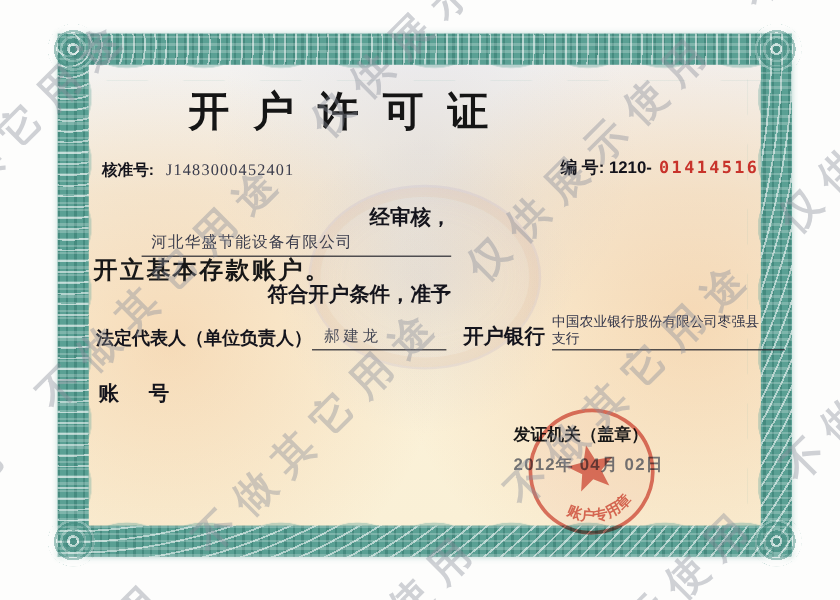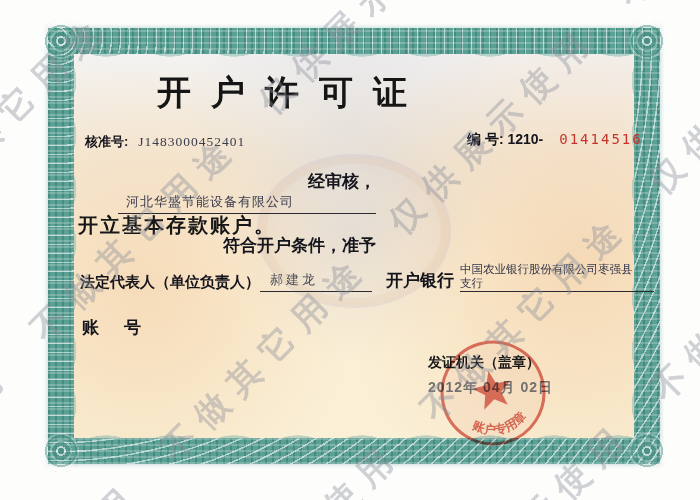--- a/index.html
+++ b/index.html
@@ -64,21 +64,21 @@
     font-family:"Liberation Serif","DejaVu Serif",serif;
     font-size:34px;font-weight:bold;letter-spacing:20px;text-indent:20px;color:#151515;
   }
   .lbl{font-weight:bold;color:#14141c;}
   .serifval{font-family:"Liberation Serif","DejaVu Serif",serif;color:#3a3c4c;}
   .approval{left:85px;top:133px;font-size:13px;}
   .approval .serifval{margin-left:10px;letter-spacing:1px;font-size:13.5px;}
   .serial{left:467px;top:131px;font-size:14px;}
   .serial .red{
     font-family:"DejaVu Sans Mono","Liberation Mono",monospace;
-    color:#c8332b;font-weight:normal;letter-spacing:2px;margin-left:16px;font-size:14px;
+    color:#c8332b;font-weight:bold;letter-spacing:2px;margin-left:6px;font-size:14px;
   }
   .row{display:flex;align-items:flex-end;}
   .line1{left:118px;top:170px;flex-direction:column;}
   .line1 .lbl{font-size:17px;}
   .uline{border-bottom:1.2px solid #2a2a30;display:inline-block;}
   .company{width:250px;font-size:13px;padding:0 0 2px 8px;letter-spacing:1px;}
   .suffix{font-size:19px;margin-left:10px;margin-top:20px;}
   .line2{left:78px;top:212px;font-size:20px;font-weight:bold;letter-spacing:2px;}
   .reps{left:80px;top:262px;}
   .reps .l1{font-size:15px;}

